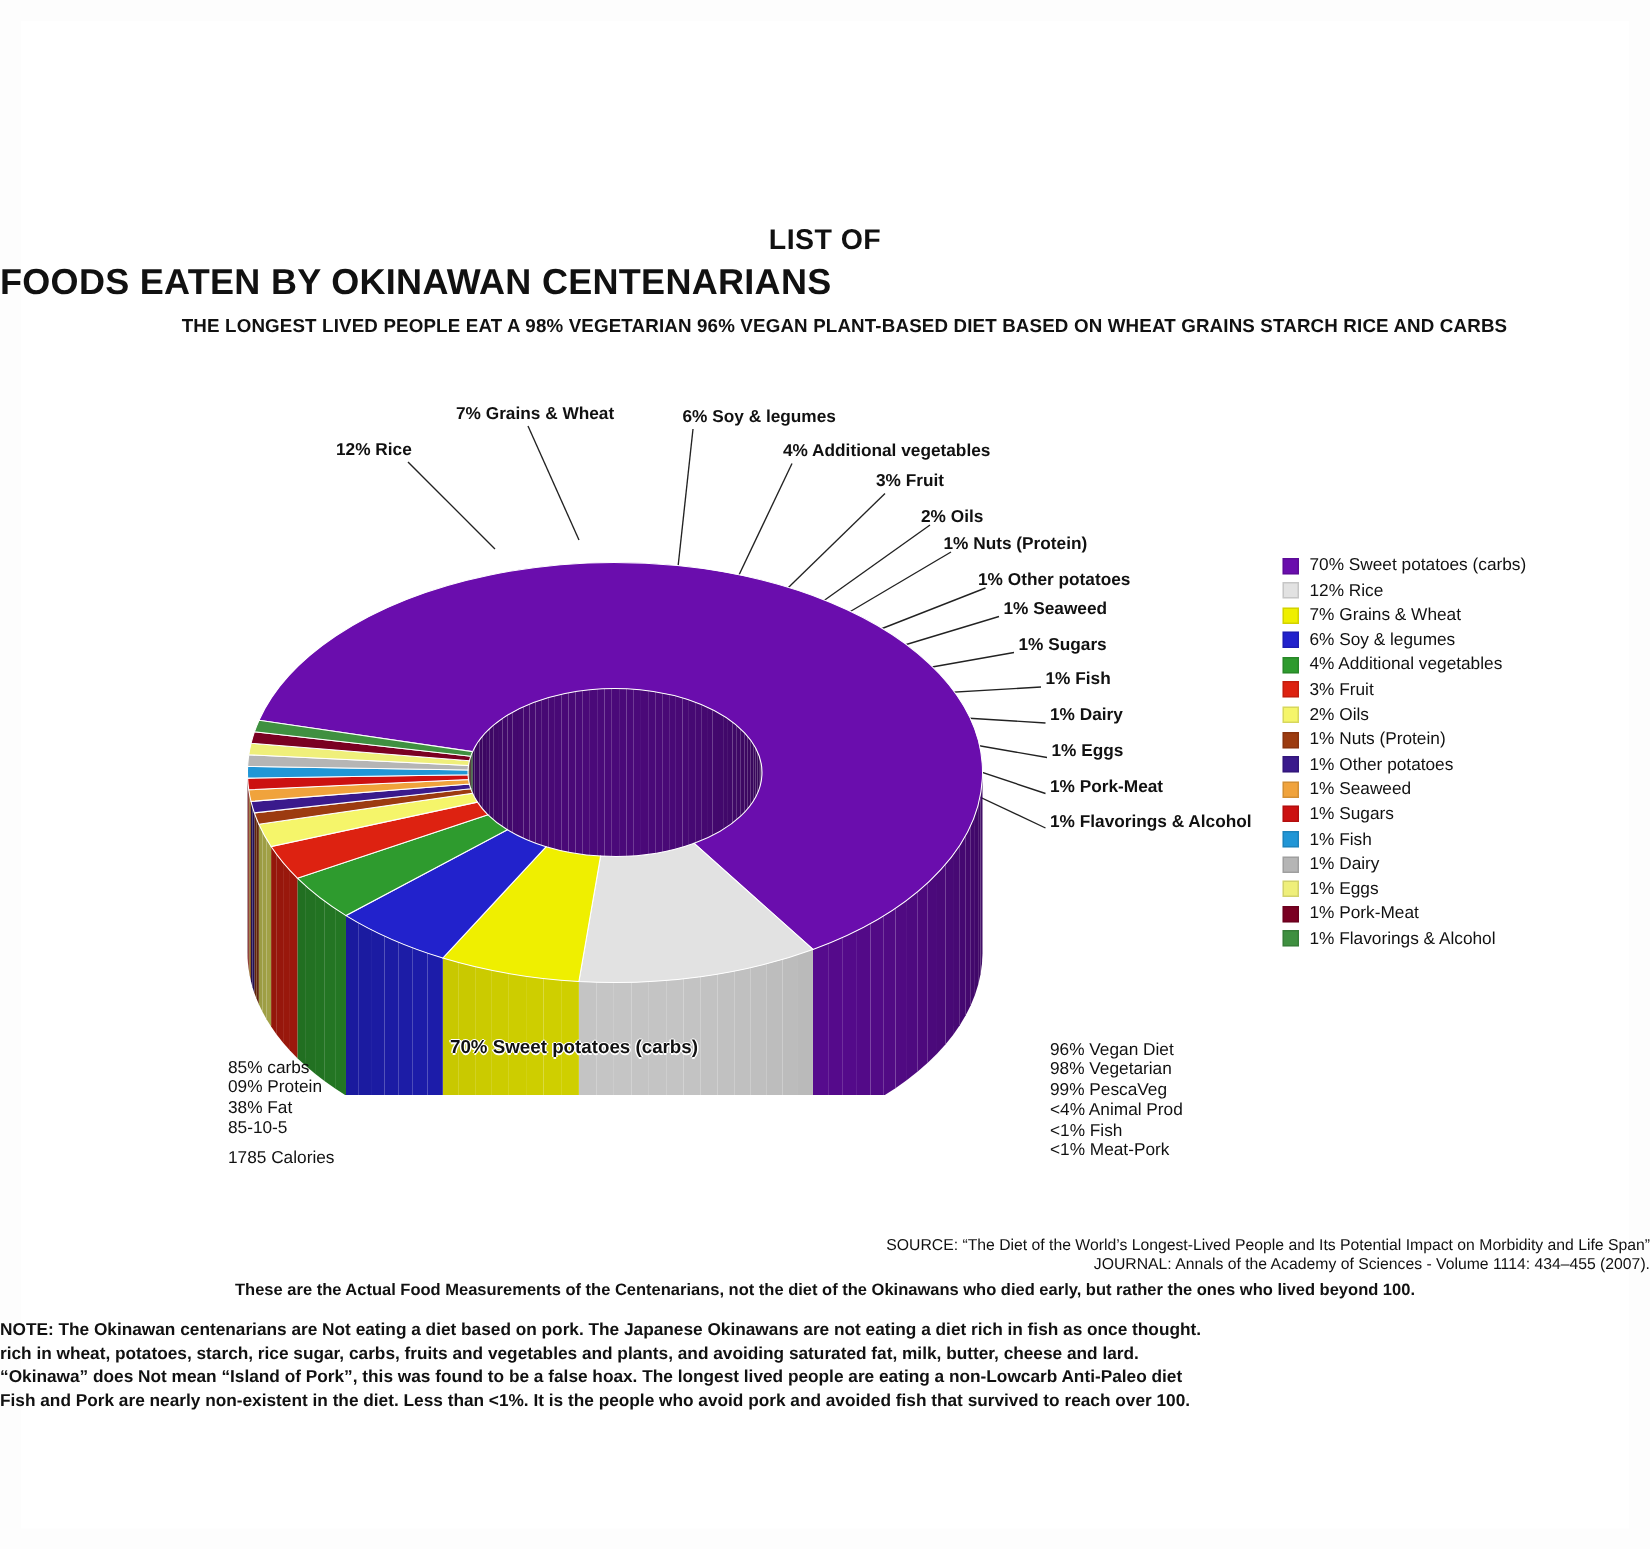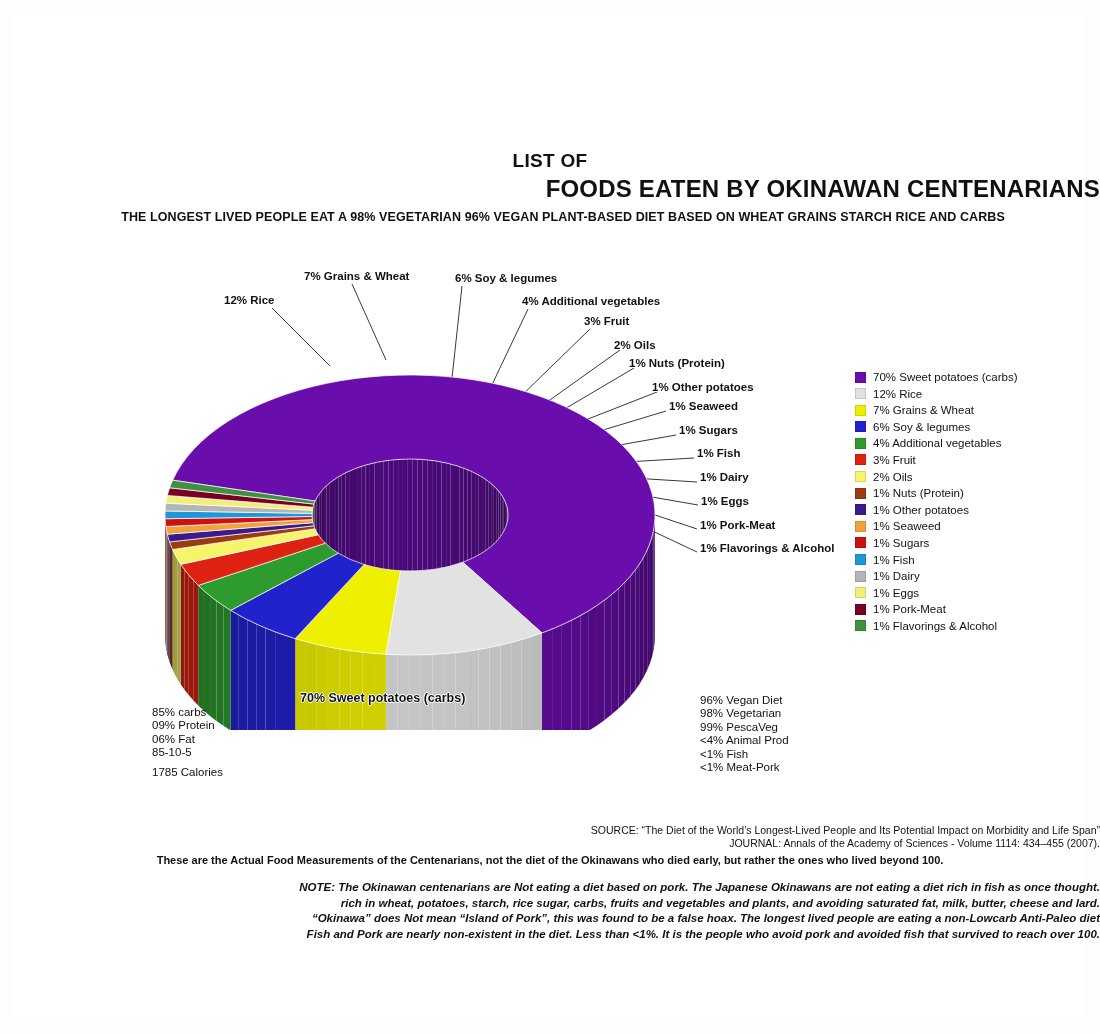--- a/index.html
+++ b/index.html
@@ -19,21 +19,21 @@
     position:absolute;left:14px;top:14px;width:1072px;height:1005px;
     background:#ffffff;
   }
 
   
   #title-small{
     position:absolute;top:150px;left:0;width:1100px;text-align:center;
     font-size:19px;font-weight:bold;letter-spacing:.3px;
   }
   #title-main{
-    position:absolute;top:175px;left:0;width:1100px;text-align:right;
+    position:absolute;top:175px;left:0;width:1100px;text-align:left;
     font-size:24px;font-weight:bold;letter-spacing:.2px;
   }
   #subtitle{
     position:absolute;top:210px;left:13px;width:1100px;text-align:center;
     font-size:12.5px;font-weight:bold;letter-spacing:.1px;
   }
 
   
   #chart-area{
     position:absolute;left:150px;top:330px;width:540px;height:400px;
@@ -65,21 +65,21 @@
   }
 
   
   #macros{position:absolute;left:152px;top:706px;font-size:11.5px;line-height:13.4px;}
   #calories{position:absolute;left:152px;top:766px;font-size:11.5px;}
   #diet-stats{position:absolute;left:700px;top:694px;font-size:11.5px;line-height:13.4px;}
 
   
   #source{position:absolute;left:0;top:824px;width:1100px;text-align:right;font-size:10.5px;line-height:12.6px;}
   #actual-note{position:absolute;left:0;top:854px;width:1100px;text-align:center;font-size:11px;font-weight:bold;}
-  #note-block{position:absolute;left:0;top:880px;width:1100px;text-align:right;font-size:11.5px;font-weight:bold;line-height:15.5px;font-style:italic;}
+  #note-block{position:absolute;left:0;top:880px;width:1100px;text-align:left;font-size:11.5px;font-weight:bold;line-height:15.5px;}
 </style>
 </head>
 <body>
 
 <div class="page">
   <div class="frame"></div>
 
   <div id="title-small">LIST OF</div>
   <div id="title-main">FOODS EATEN BY OKINAWAN CENTENARIANS</div>
   <div id="subtitle">THE LONGEST LIVED PEOPLE EAT A 98% VEGETARIAN 96% VEGAN PLANT-BASED DIET BASED ON WHEAT GRAINS STARCH RICE AND CARBS</div>
@@ -350,21 +350,21 @@
       </div>
       <div class="legend-row">
         <span class="legend-sw" style="background: rgb(63, 144, 64);"></span>
         <span class="legend-lb">1% Flavorings &amp; Alcohol</span>
       </div>
     </div>
 
   <div id="macros">
       <div>85% carbs</div>
       <div>09% Protein</div>
-      <div>06% Fat</div>
+      <div>38% Fat</div>
       <div>85-10-5</div>
     </div>
   <div id="calories">1785 Calories</div>
   <div id="diet-stats">
       <div>96% Vegan Diet</div>
       <div>98% Vegetarian</div>
       <div>99% PescaVeg</div>
       <div>&lt;4% Animal Prod</div>
       <div>&lt;1% Fish</div>
       <div>&lt;1% Meat-Pork</div>

